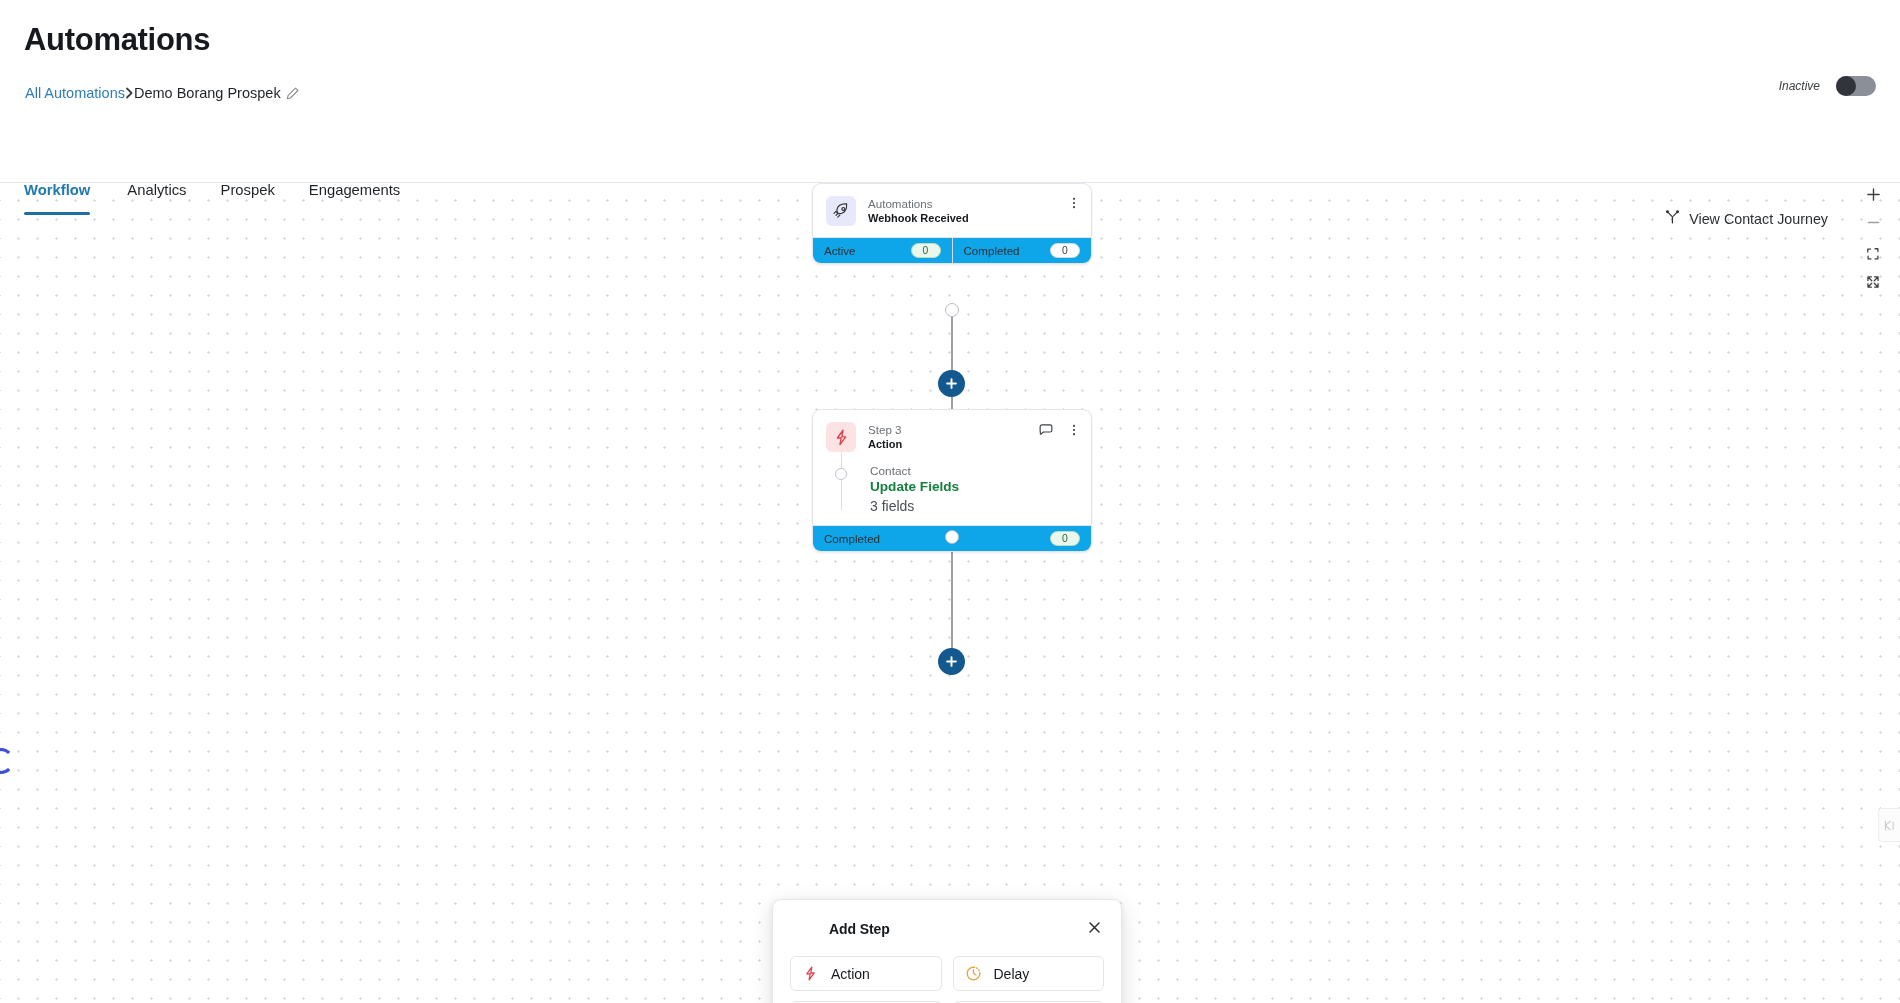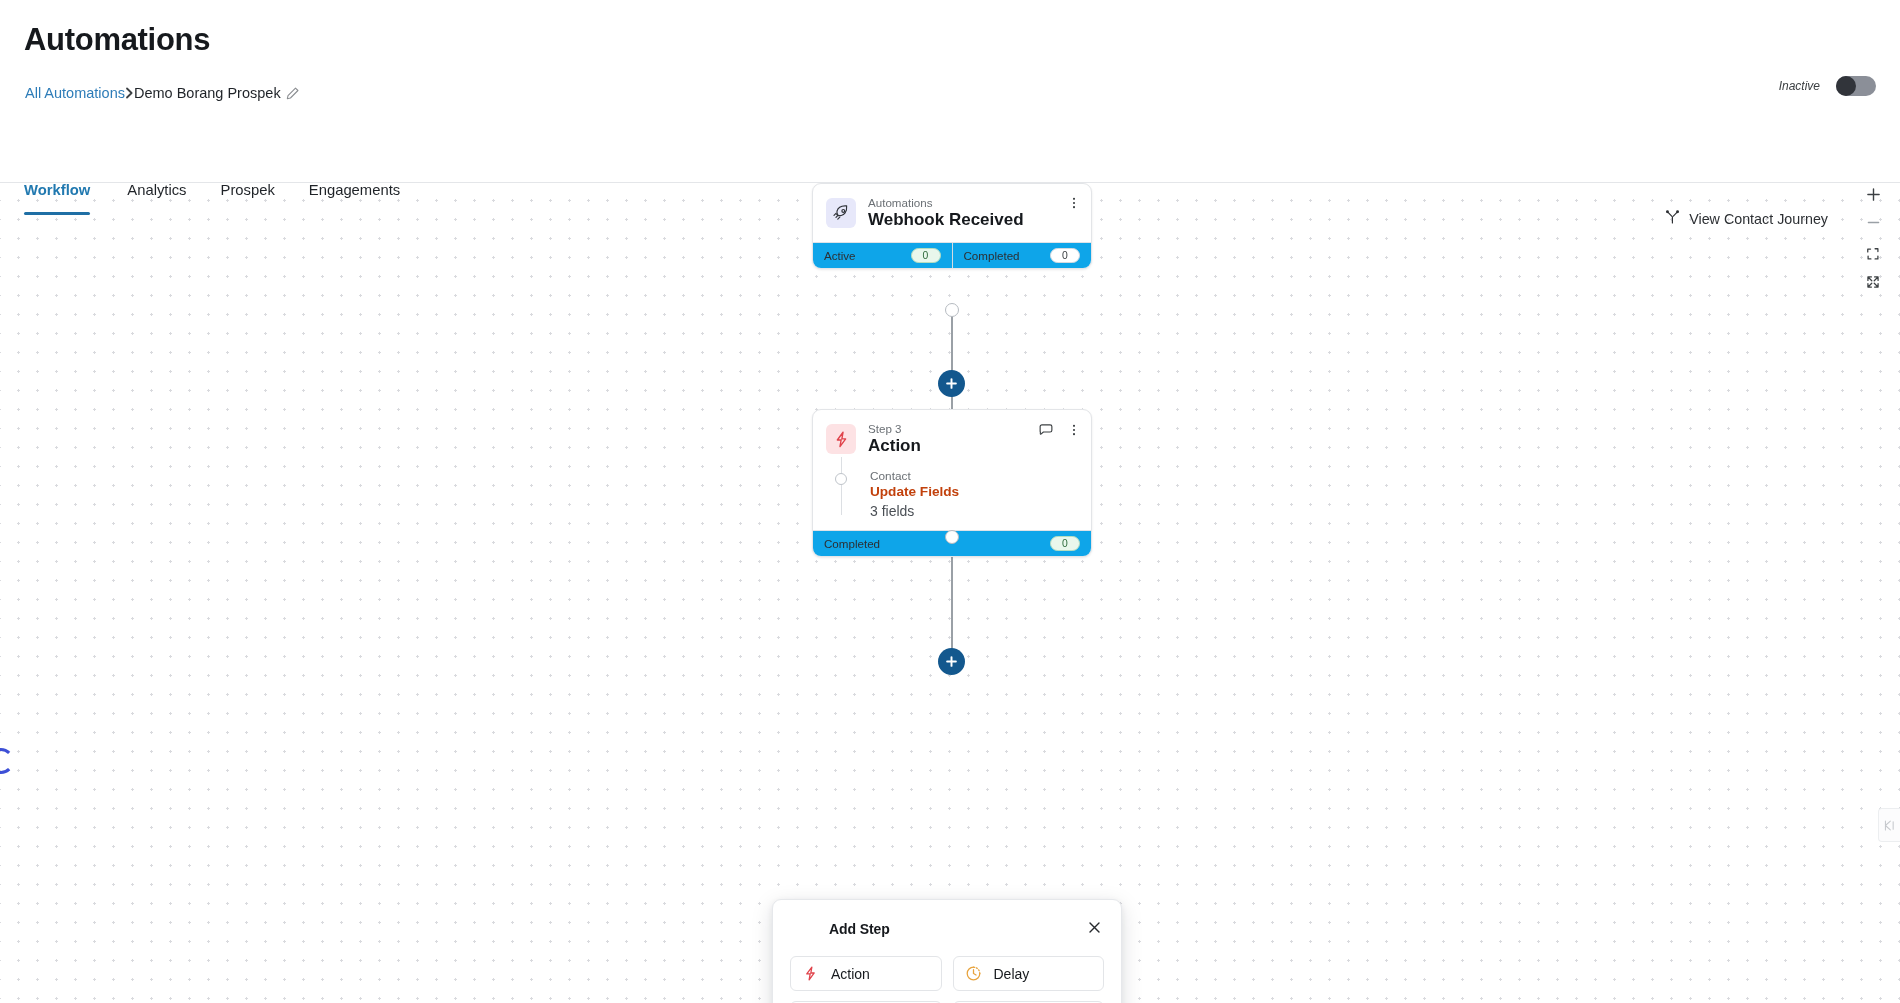--- a/index.html
+++ b/index.html
@@ -244,21 +244,21 @@
   }
   .node-icon.rocket { background: #e7e8fa; }
   .node-icon.bolt { background: #fde2e4; }
   .node-titles { display: flex; flex-direction: column; gap: 1px; }
   .node-kicker {
     font-size: 11.6px;
     color: #6b7075;
     line-height: 1.15;
   }
   .node-title {
-    font-size: 17px;
+    font-size: 11px;
     font-weight: 700;
     color: #16191d;
     line-height: 1.2;
   }
   .node-actions {
     position: absolute;
     right: 10px;
     top: 12px;
     display: flex;
     align-items: center;
@@ -293,21 +293,21 @@
     width: 12px; height: 12px;
     border-radius: 50%;
     background: #ffffff;
     border: 1.4px solid #bfc4ca;
     margin-top: 4px;
     flex: none;
     margin-left: -3px;
   }
   .sub-text { display: flex; flex-direction: column; gap: 1px; padding-left: 4px; }
   .sub-kicker { font-size: 11.8px; color: #6b7075; }
-  .sub-title { font-size: 13.6px; font-weight: 700; color: #c2410c; line-height: 1.25; }
+  .sub-title { font-size: 13.6px; font-weight: 700; color: #15803d; line-height: 1.25; }
   .sub-meta { font-size: 14px; color: #4a4f55; margin-top: 1px; }
 
   
   .node-footer {
     display: flex;
     background: #0ea5e9;
     border-top: 1px solid #dfe3e8;
     height: 26px;
     align-items: stretch;
   }

